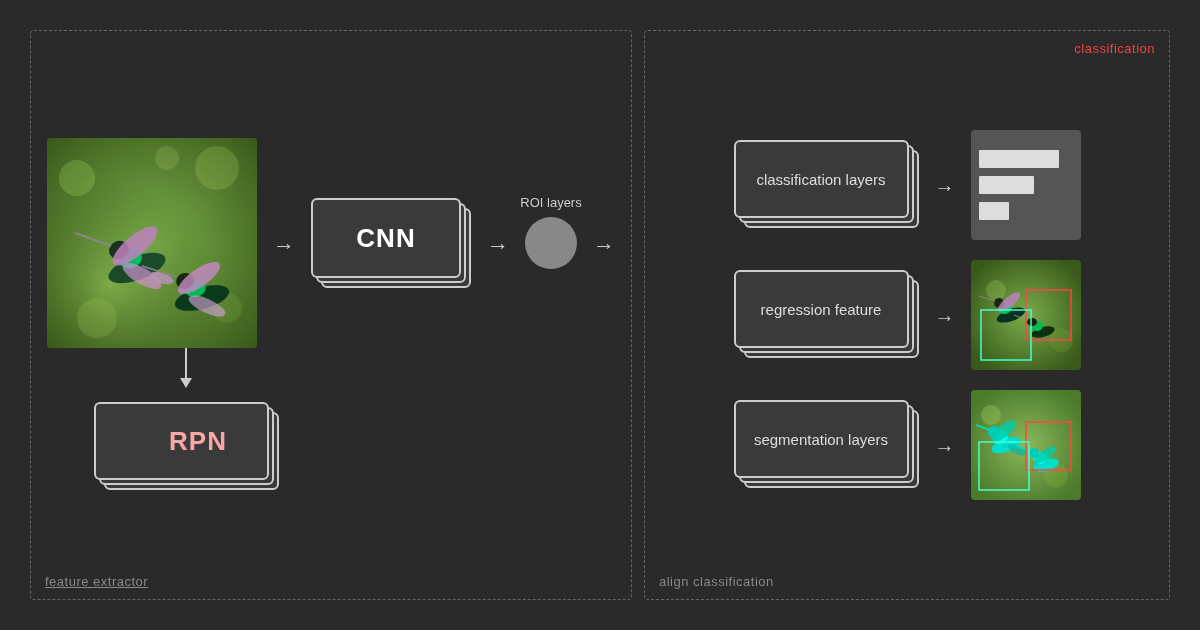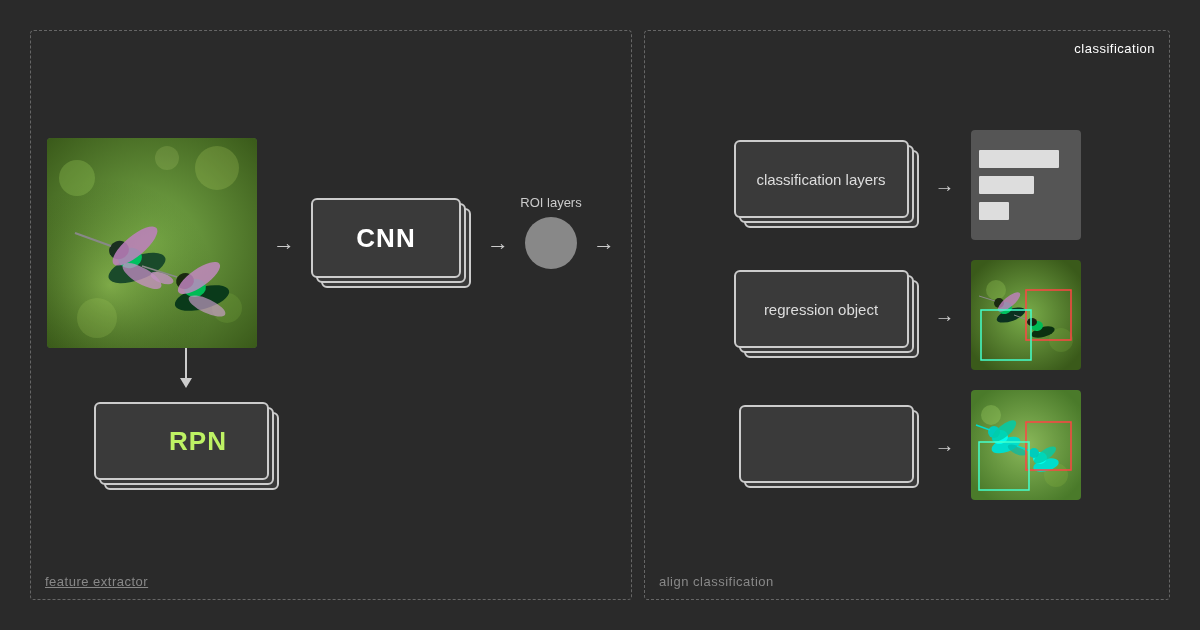--- a/index.html
+++ b/index.html
@@ -59,21 +59,21 @@
       bottom: 10px;
       left: 14px;
       color: #888;
       font-size: 13px;
       letter-spacing: 0.5px;
     }
     .classification-label {
       position: absolute;
       top: 10px;
       right: 14px;
-      color: #ffffff;
+      color: #ef4444;
       font-size: 13px;
       letter-spacing: 0.5px;
     }
     
     .hummingbird-img {
       width: 210px;
       height: 210px;
       border-radius: 4px;
       overflow: hidden;
       background: #4a6a3a;
@@ -198,21 +198,21 @@
     .rpn-stacked-box .layer-card:nth-child(3) {
       width: 175px; height: 78px;
       top: 0; left: 0;
       display: flex;
       align-items: center;
       justify-content: center;
     }
     .rpn-label {
       font-size: 26px;
       font-weight: bold;
-      color: #bef264;
+      color: #fca5a5;
       letter-spacing: 1px;
       margin-left: 34px;
     }
 
     
     .left-content {
       display: flex;
       flex-direction: column;
       align-items: center;
       gap: 10px;
@@ -440,21 +440,21 @@
             <div class="bar-fill" style="width: 30px;"></div>
           </div>
         </div>
       </div>
 
       <div class="right-row">
         <div class="r-stacked-box">
           <div class="rl-card"></div>
           <div class="rl-card"></div>
           <div class="rl-card">
-            <span class="r-layer-label">regression object</span>
+            <span class="r-layer-label">regression feature</span>
           </div>
         </div>
         <div class="right-arrow">→</div>
 
         <div class="output-thumb">
           <svg width="110" height="110" viewBox="0 0 110 110" xmlns="http://www.w3.org/2000/svg">
             <defs>
               <radialGradient id="bg3" cx="50%" cy="50%" r="60%">
                 <stop offset="0%" stop-color="#7aad4a"></stop>
                 <stop offset="100%" stop-color="#3a5a1a"></stop>
@@ -479,20 +479,23 @@
 
             <rect x="10" y="50" width="50" height="50" fill="none" stroke="#44ffcc" stroke-width="1.5"></rect>
           </svg>
         </div>
       </div>
 
       <div class="right-row">
         <div class="r-stacked-box">
           <div class="rl-card"></div>
           <div class="rl-card"></div>
+          <div class="rl-card">
+            <span class="r-layer-label">segmentation layers</span>
+          </div>
         </div>
         <div class="right-arrow">→</div>
 
         <div class="output-thumb">
           <svg width="110" height="110" viewBox="0 0 110 110" xmlns="http://www.w3.org/2000/svg">
             <defs>
               <radialGradient id="bg4" cx="50%" cy="50%" r="60%">
                 <stop offset="0%" stop-color="#8ab85a"></stop>
                 <stop offset="100%" stop-color="#4a7a2a"></stop>
               </radialGradient>

